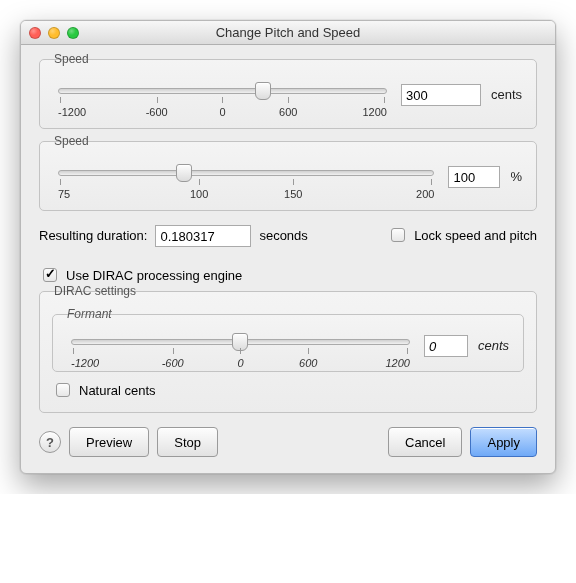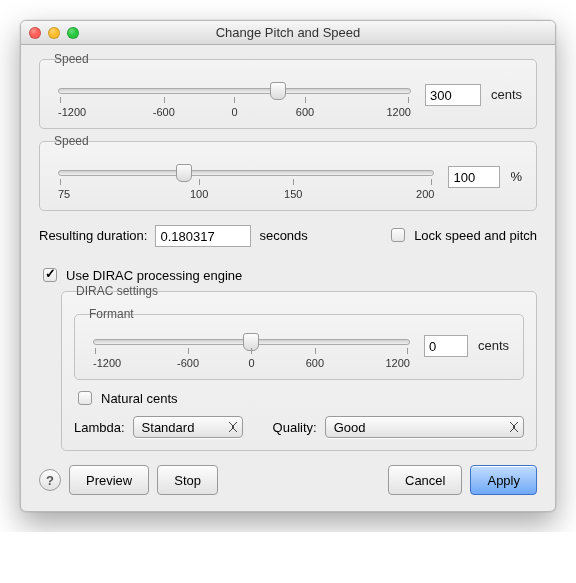--- a/index.html
+++ b/index.html
@@ -49,21 +49,21 @@
   }
   .body { padding: 14px 18px 16px; }
   .fieldset {
     border: 1px solid #c3c3c3;
     border-radius: 5px;
     padding: 22px 14px 10px;
     margin: 0 0 12px;
     position: relative;
     background: linear-gradient(#f4f4f4,#ececec);
   }
-  .fieldset-small { padding: 18px 14px 10px; }
+  .fieldset-small { padding: 18px 14px 2px; font-style: italic; }
   .legend {
     position: absolute;
     top: -8px; left: 10px;
     background: transparent;
     font-size: 12px;
     color: #555;
     padding: 0 4px;
   }
   .slider-row {
     display: flex;
@@ -108,21 +108,21 @@
     content: "";
     position: absolute;
     top: 1px;
     left: 50%;
     width: 1px; height: 6px;
     background: #999;
   }
   .tick:first-child::before { left: 2px; }
   .tick:last-child::before { left: auto; right: 2px; }
   .num-input {
-    width: 56px;
+    width: 80px;
     height: 22px;
     border: 1px solid #aaa;
     background: #fff;
     padding: 2px 4px;
     font: inherit;
     margin-top: 2px;
   }
   .unit { font-size: 13px; color: #222; padding-top: 5px; }
   .row { display: flex; align-items: center; gap: 8px; margin: 6px 0; }
   .checkblock { display: flex; align-items: center; gap: 6px; }
@@ -136,21 +136,20 @@
   }
   input[type=checkbox]:checked::after {
     content: "✓";
     position: absolute;
     top: -3px; left: 1px;
     font-size: 13px;
     color: #000;
     font-weight: bold;
   }
   .dirac-wrap {
-    margin-left: 22px;
     border: 1px solid #c3c3c3;
     border-radius: 5px;
     padding: 18px 12px 12px;
     position: relative;
     background: linear-gradient(#f4f4f4,#ececec);
   }
   .sel-row { display: flex; align-items: center; gap: 8px; margin-top: 8px; }
   .aqua-select {
     appearance: none;
     height: 22px;
@@ -303,35 +302,20 @@
           <input class="num-input" style="width: 44px;" value="0">
           <div class="unit">cents</div>
         </div>
       </div>
 
       <label class="checkblock">
         <input type="checkbox" style="">
         <span>Natural cents</span>
       </label>
 
-      <div class="sel-row">
-        <span>Lambda:</span>
-        <span class="select-wrap">
-          <select class="aqua-select" style="width:110px">
-            <option>Standard</option>
-          </select>
-        </span>
-        <span style="width:14px"></span>
-        <span>Quality:</span>
-        <span class="select-wrap" style="flex:1">
-          <select class="aqua-select" style="width:100%">
-            <option>Good</option>
-          </select>
-        </span>
-      </div>
     </div>
 
     <div class="footer">
       <div class="help">?</div>
       <button class="btn">Preview</button>
       <button class="btn">Stop</button>
       <div class="spacer"></div>
       <button class="btn">Cancel</button>
       <button class="btn default">Apply</button>
     </div>

